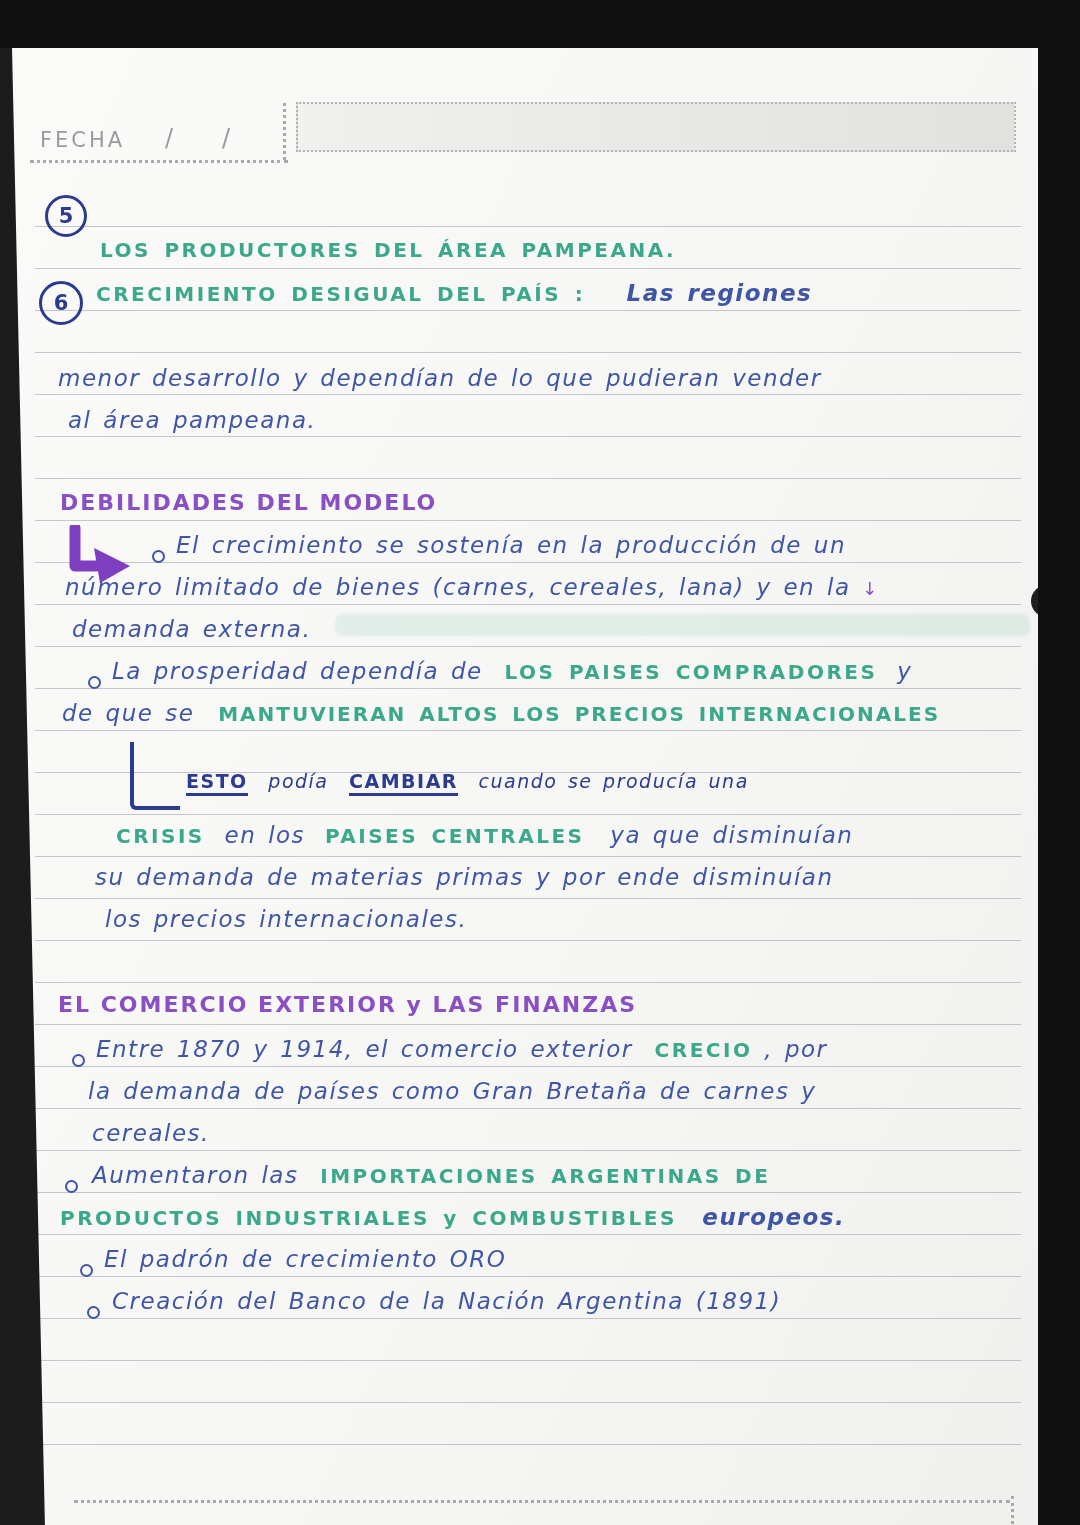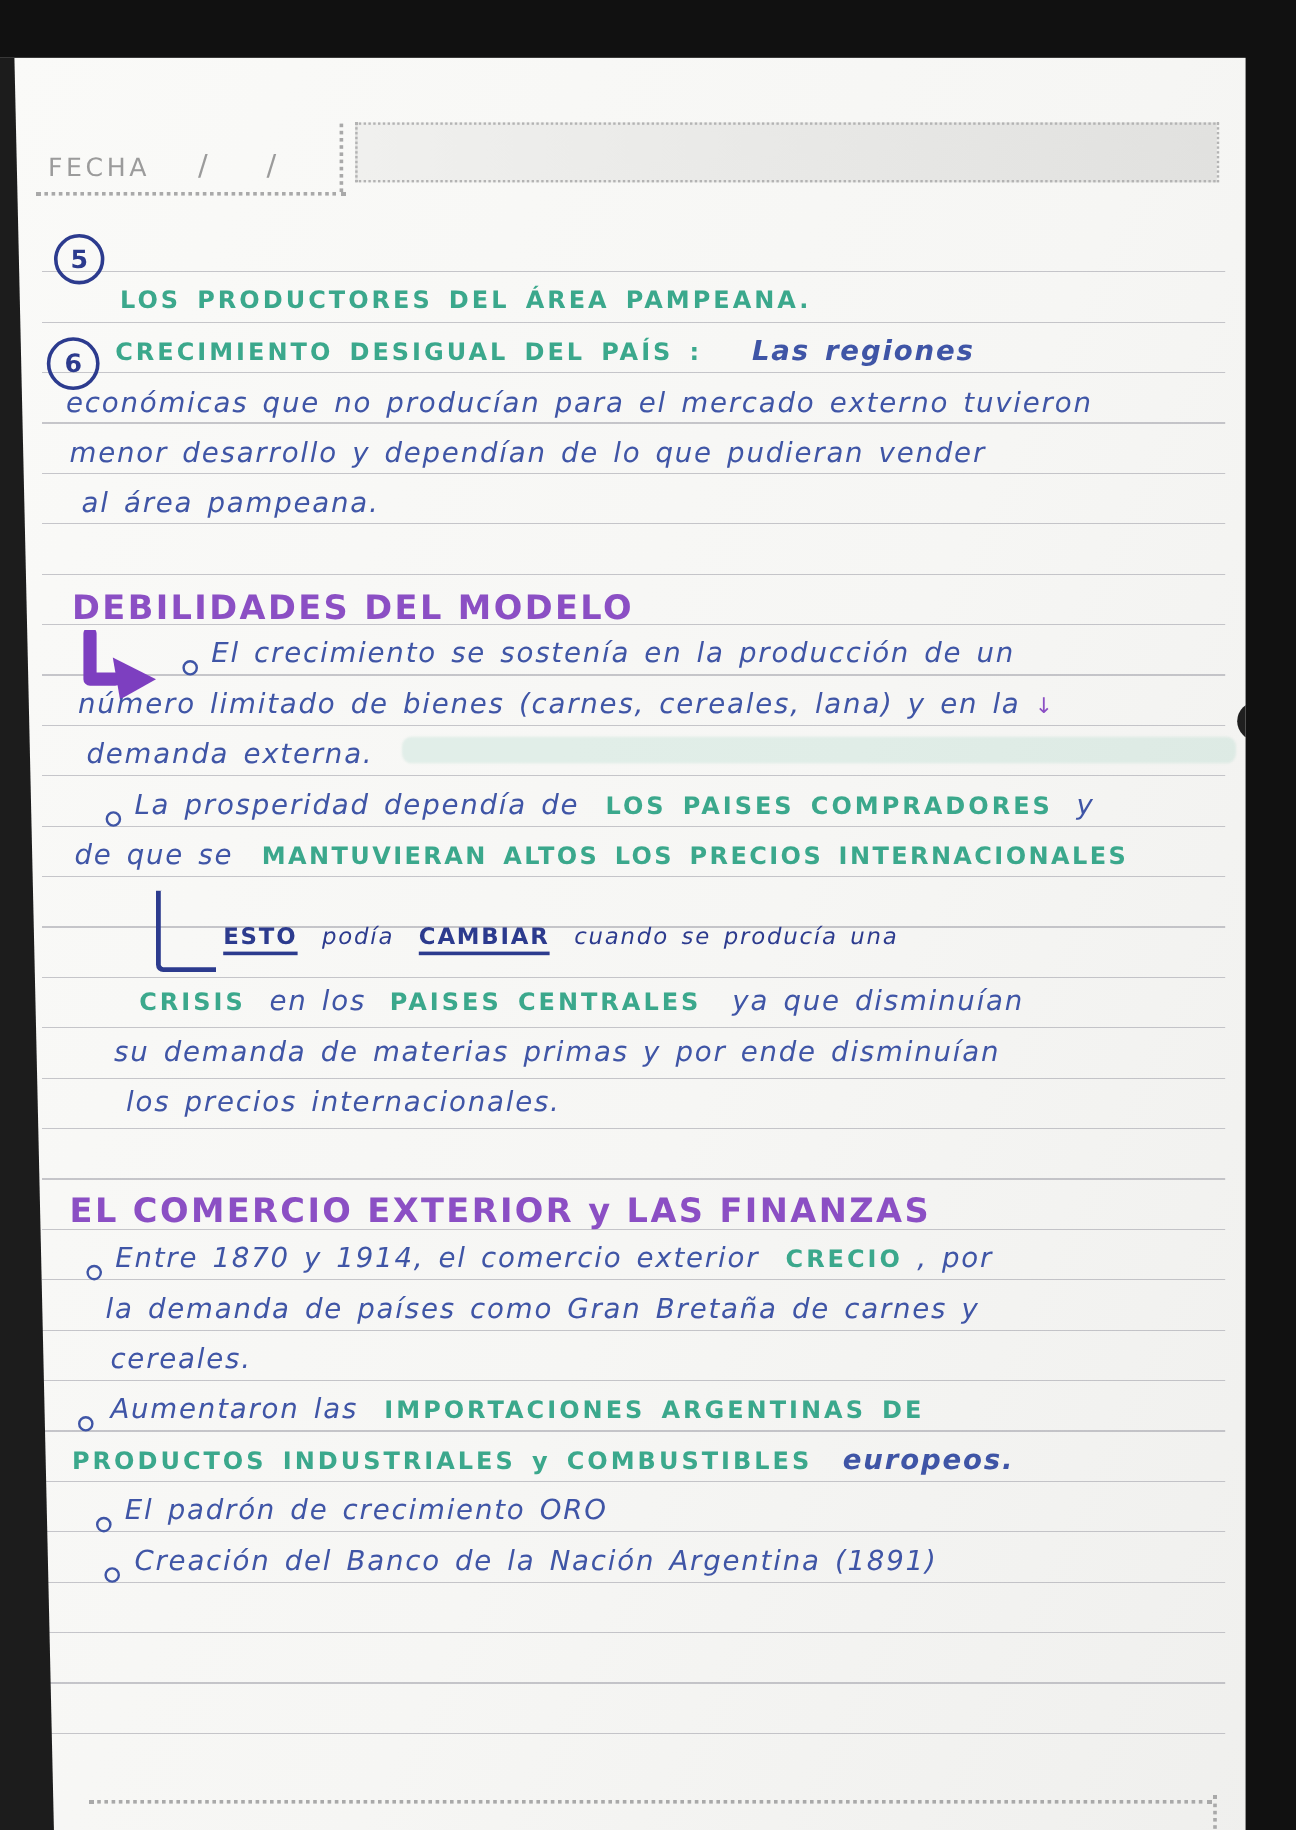--- a/index.html
+++ b/index.html
@@ -11,21 +11,21 @@
          background:#1c1c1c;clip-path:polygon(0 0,12px 0,46px 100%,0 100%);}
   .edge-line{position:absolute;left:1076px;top:30px;width:1px;height:1480px;background:#c9c9c9;opacity:.55;}
   .rules{position:absolute;left:35px;top:137px;width:986px;height:1260px;
          background:repeating-linear-gradient(to bottom,transparent 0 41px,#a6a6ae 41px 42px);
          opacity:.62;}
   .row{position:absolute;white-space:nowrap;}
   .hand{font-size:23px;font-style:italic;letter-spacing:1.5px;word-spacing:3px;color:#3f55a6;}
   .caps{font-size:20px;font-style:normal;letter-spacing:2.5px;word-spacing:4px;color:#3ba88c;font-weight:bold;}
   .navy{color:#2c3b8e;}
   .purple{color:#8b4fc4;}
-  .heading{font-size:28px;font-weight:bold;letter-spacing:2px;color:#8b4fc4;font-style:normal;}
+  .heading{font-size:22px;font-weight:bold;letter-spacing:2px;color:#8b4fc4;font-style:normal;}
   .u3{border-bottom:3px solid #2c3b8e;padding-bottom:1px;}
   .circle-num{position:absolute;width:36px;height:36px;border:3px solid #2c3b8e;border-radius:50%;
          color:#2c3b8e;font-size:21px;font-weight:bold;display:flex;align-items:center;justify-content:center;}
   .bullet{position:absolute;width:9px;height:9px;border:2.5px solid #3f55a6;border-radius:50%;}
   .gray-print{color:#9b9b9b;font-size:21px;letter-spacing:3px;}
   .dotline{position:absolute;height:0;border-top:3px dotted #a9a9a9;}
   .dotline-v{position:absolute;width:0;border-left:3px dotted #a9a9a9;}
   .note-box{position:absolute;left:296px;top:54px;width:716px;height:46px;
          background:linear-gradient(to right,#f0f0ee,#e1e1df);border:2px dotted #b3b3b3;}
   .hole{position:absolute;background:#1f1f1f;border-radius:50%;}
@@ -51,23 +51,20 @@
 
   <div class="circle-num" style="left:45px;top:147px;">5</div>
   <div class="circle-num" style="left:39px;top:233px;width:38px;height:38px;">6</div>
 
   <div class="row caps" style="left:100px;top:190px;">
     <span>LOS PRODUCTORES DEL ÁREA PAMPEANA.</span>
   </div>
   <div class="row caps" style="left:96px;top:232px;">
     <span>CRECIMIENTO DESIGUAL DEL PAÍS :</span>
     <span class="hand" style="margin-left:28px;">Las regiones</span>
-  </div>
-  <div class="row hand" style="left:55px;top:275px;">
-    <span>económicas que no producían para el mercado externo tuvieron</span>
   </div>
   <div class="row hand" style="left:58px;top:317px;">
     <span>menor desarrollo y dependían de lo que pudieran vender</span>
   </div>
   <div class="row hand" style="left:68px;top:359px;">
     <span>al área pampeana.</span>
   </div>
 
   <div class="row heading" style="left:60px;top:442px;">
     <span>DEBILIDADES DEL MODELO</span>

